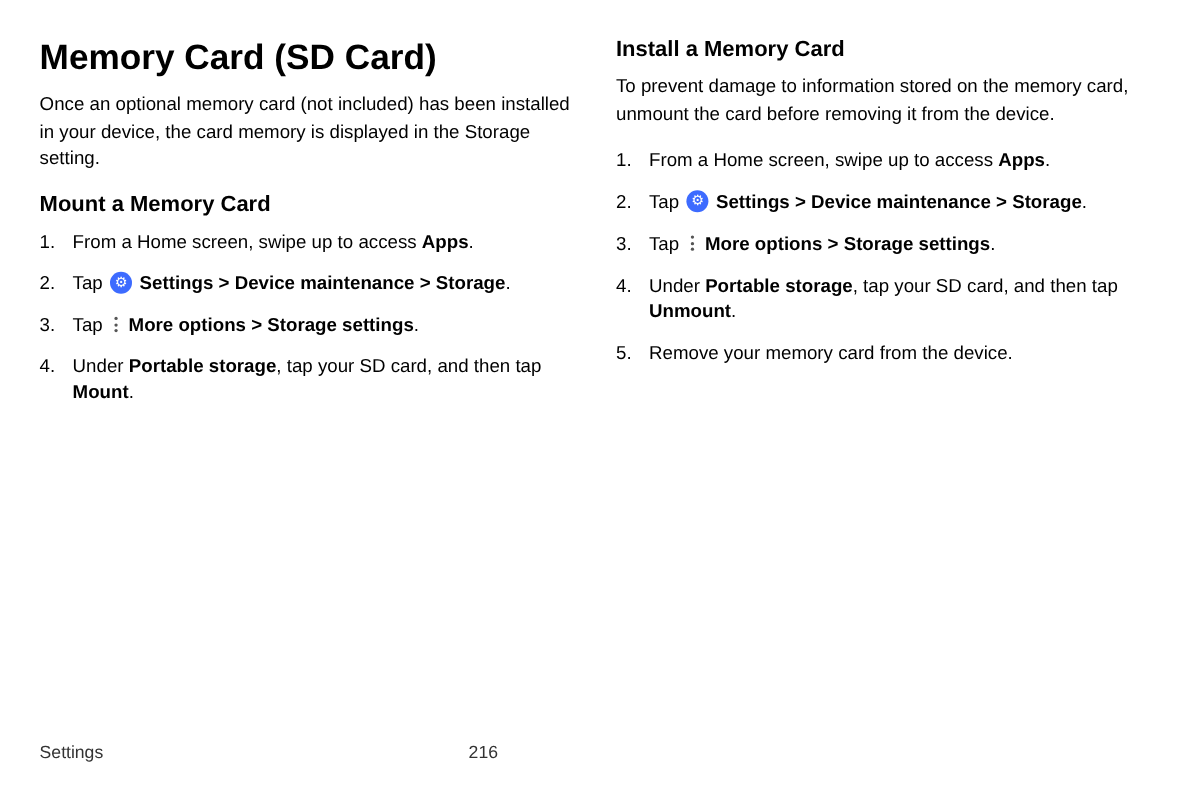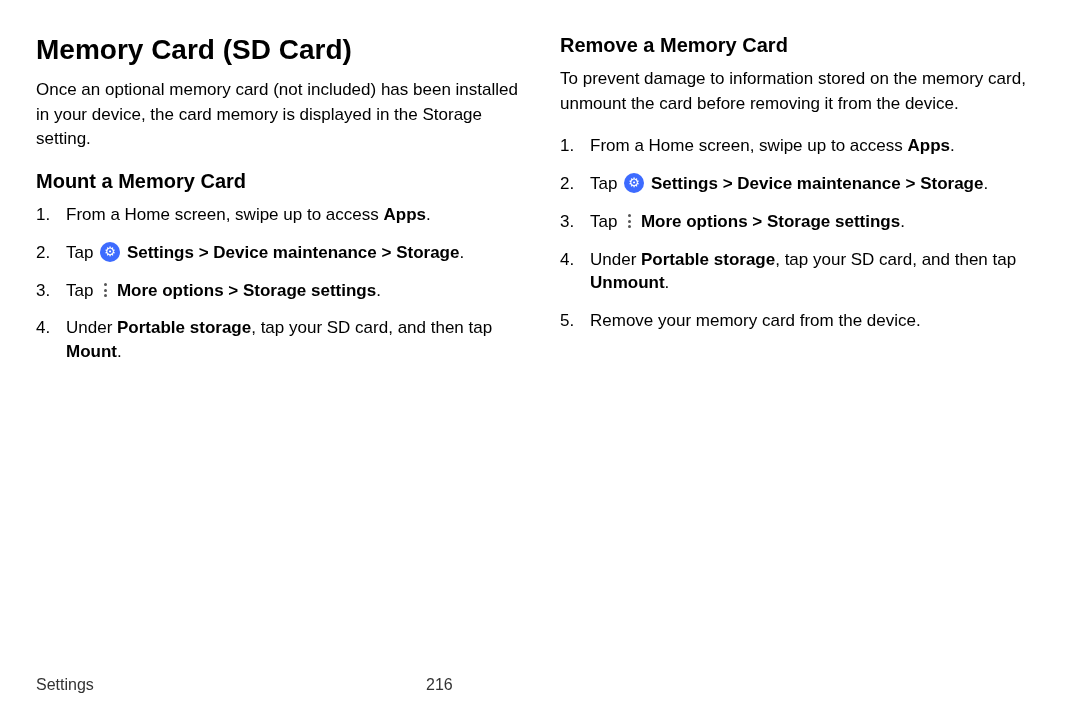--- a/index.html
+++ b/index.html
@@ -13,21 +13,21 @@
     position: relative;
   }
   .col {
     position: absolute;
     width: 495px;
     top: 34px;
   }
   .col.left { left: 36px; }
   .col.right { left: 560px; }
   h1 {
-    font-size: 28px;
+    font-size: 32px;
     font-weight: bold;
     margin-bottom: 12px;
   }
   h2 {
     font-size: 20px;
     font-weight: bold;
     margin-bottom: 10px;
   }
   p.body {
     font-size: 17px;
@@ -128,21 +128,21 @@
       <span class="b">More options</span><span class="b"> &gt; </span><span class="b">Storage settings</span><span>.</span>
     </li>
     <li>
       <span class="num">4.</span>
       <span>Under </span><span class="b">Portable storage</span><span>, tap your SD card, and then tap </span><span class="b">Mount</span><span>.</span>
     </li>
   </ol>
 </div>
 
 <div class="col right">
-  <h2>Remove a Memory Card</h2>
+  <h2>Install a Memory Card</h2>
   <p class="body">To prevent damage to information stored on the memory card, unmount the card before removing it from the device.</p>
   <ol class="steps">
     <li>
       <span class="num">1.</span>
       <span>From a Home screen, swipe up to access </span><span class="b">Apps</span><span>.</span>
     </li>
     <li>
       <span class="num">2.</span>
       <span>Tap </span><span class="icon-circle"></span>
       <span class="b">Settings</span><span class="b"> &gt; </span><span class="b">Device maintenance</span><span class="b"> &gt; </span><span class="b">Storage</span><span>.</span>

